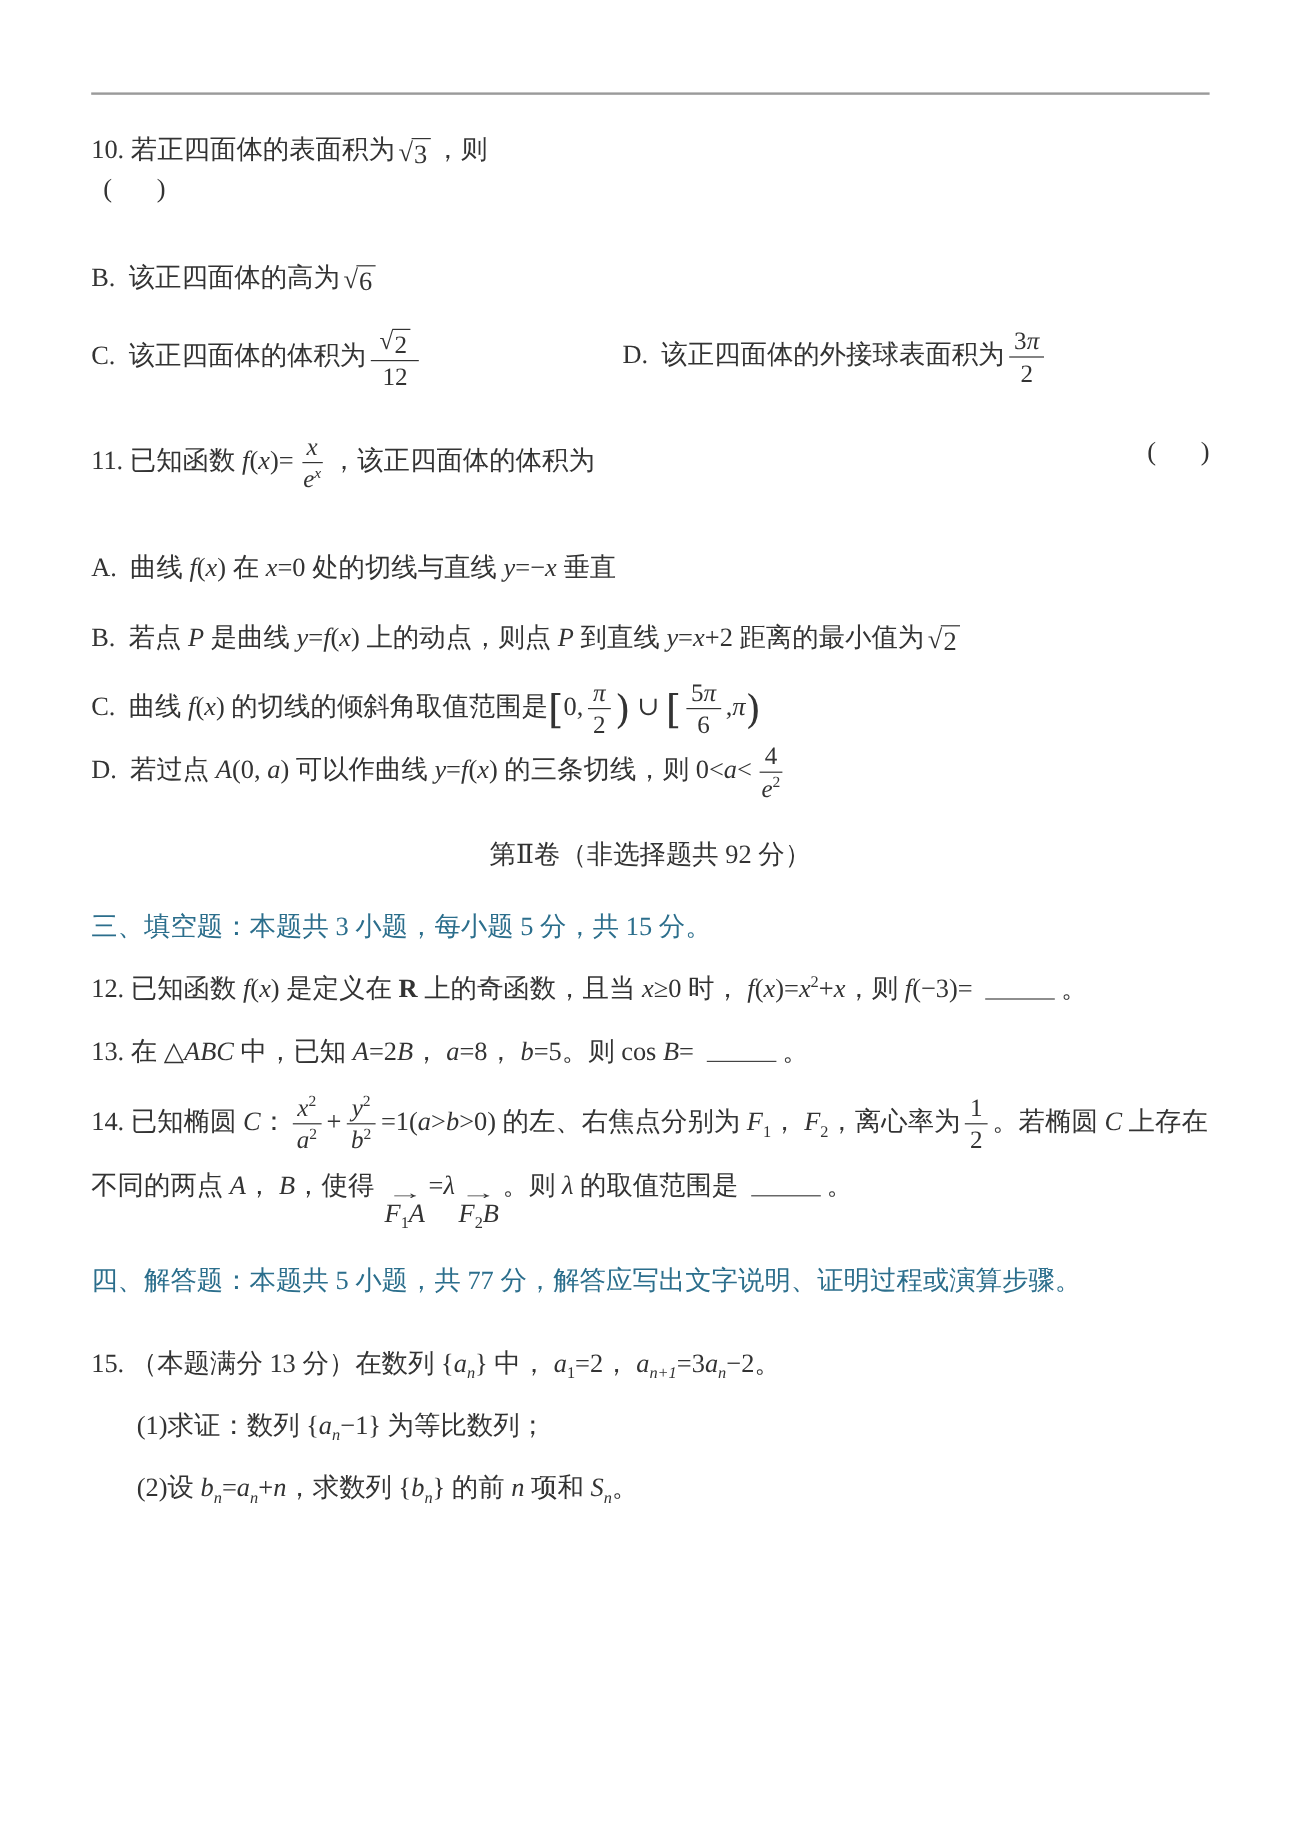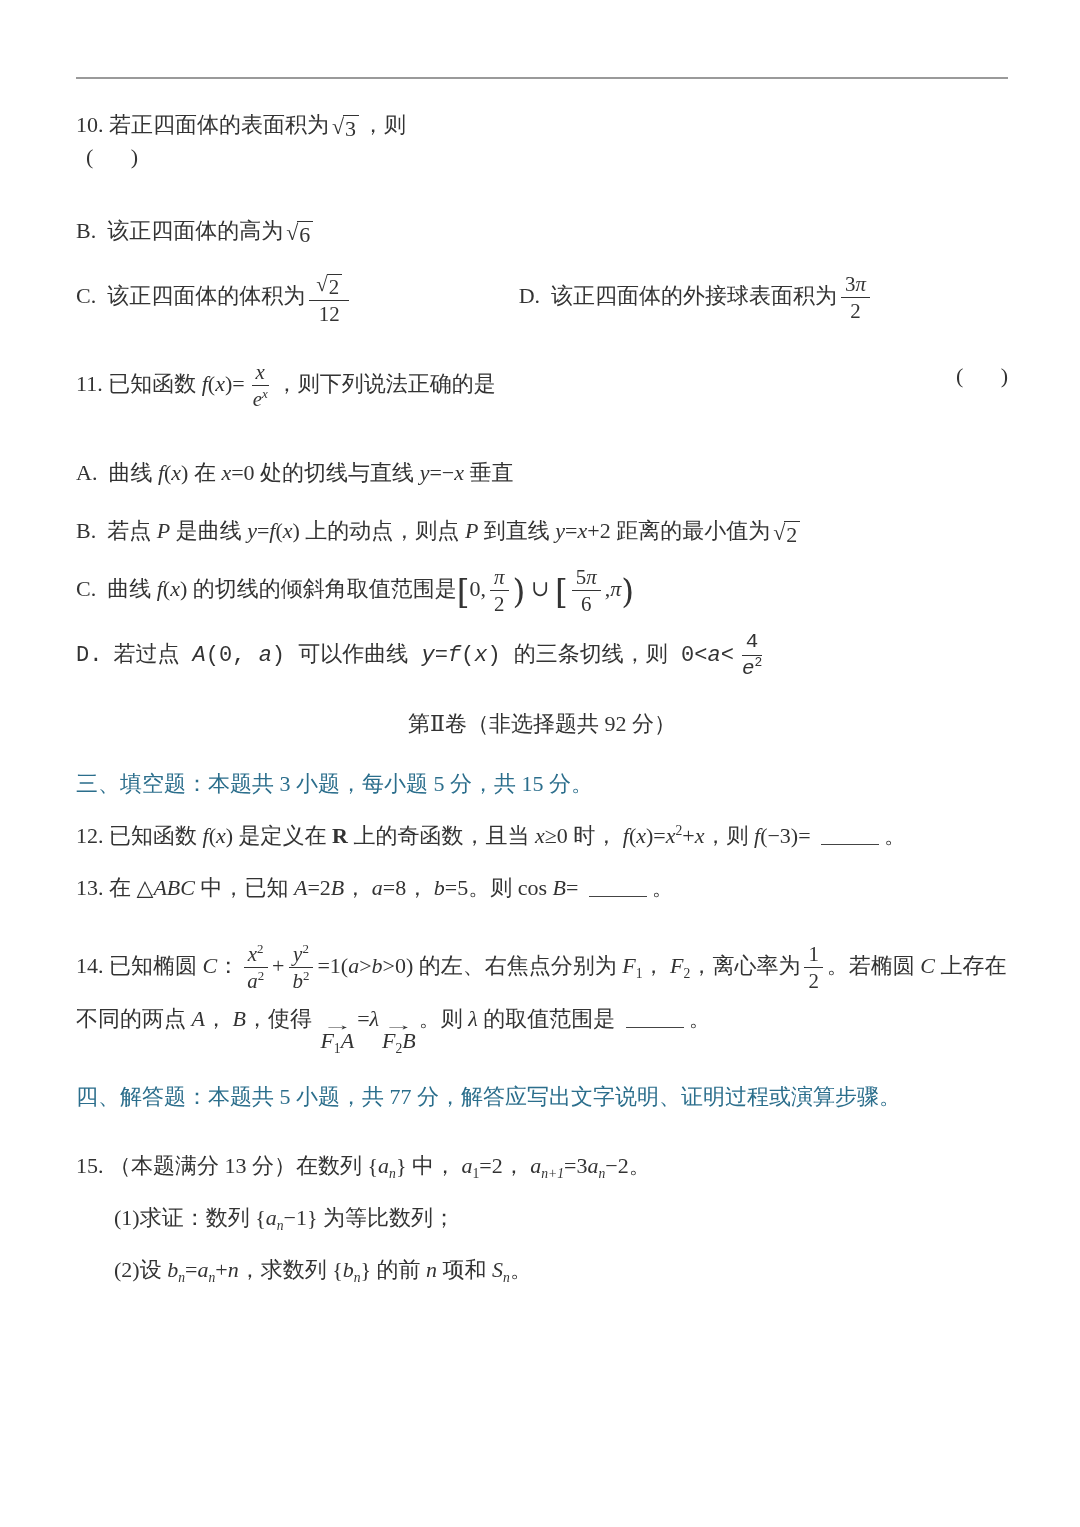--- a/index.html
+++ b/index.html
@@ -44,22 +44,22 @@
   .sp { display:inline-block; }
 
   
   .q10-stem { margin-top:30px;flex-direction:column; }
   .q10-row1 { margin-top:42px; }
   .q10-row2 { margin-top:22px; }
   .q11-stem { margin-top:34px; }
   .q11-a { margin-top:46px; }
   .q11-b { margin-top:26px; }
   .q11-c { margin-top:18px; }
-  .q11-d { margin-top:14px;font-family:Liberation Mono, monospace; }
-  .q14 { margin-top:36px; line-height:2.35; }
+  .q11-d { margin-top:2px; }
+  .q14 { margin-top:17px; line-height:2.35; }
   .q15-stem { margin-top:38px; }
 </style>
 </head>
 <body>
 
 <div class="page">
 
   <div class="top-rule"></div>
 
   <div class="line stem-row q10-stem">
@@ -86,21 +86,21 @@
     <div class="line"><span class="txt">D.</span><span class="sp" style="width: 0.5em;"></span><span class="txt">该正四面体的外接球表面积为</span><span class="frac">
           <span class="num"><span class="txt">3</span><span class="mi">π</span></span>
           <span class="den"><span class="txt">2</span></span>
         </span></div>
   </div>
 
   <div class="line stem-row q11-stem">
     <div class="stem-left"><span class="txt">11. 已知函数 </span><span class="mi">f</span><span class="txt">(</span><span class="mi">x</span><span class="txt">)=</span><span class="frac">
           <span class="num"><span class="mi">x</span></span>
           <span class="den"><span class="mi">e</span><sup class="sup mi">x</sup></span>
-        </span><span class="txt">，则下列说法正确的是</span></div>
+        </span><span class="txt">，该正四面体的体积为</span></div>
     <div class="paren"><span class="txt">(</span><span class="sp" style="width: 1.7em;"></span><span class="txt">)</span></div>
   </div>
   <div class="line q11-a"><span class="txt">A.</span><span class="sp" style="width: 0.5em;"></span><span class="txt">曲线 </span><span class="mi">f</span><span class="txt">(</span><span class="mi">x</span><span class="txt">) 在 </span><span class="mi">x</span><span class="txt">=0 处的切线与直线 </span><span class="mi">y</span><span class="txt">=−</span><span class="mi">x</span><span class="txt"> 垂直</span></div>
   <div class="line q11-b"><span class="txt">B.</span><span class="sp" style="width: 0.5em;"></span><span class="txt">若点 </span><span class="mi">P</span><span class="txt"> 是曲线 </span><span class="mi">y</span><span class="txt">=</span><span class="mi">f</span><span class="txt">(</span><span class="mi">x</span><span class="txt">) 上的动点，则点 </span><span class="mi">P</span><span class="txt"> 到直线 </span><span class="mi">y</span><span class="txt">=</span><span class="mi">x</span><span class="txt">+2 距离的最小值为</span><span class="sqrt">
         <span class="rad">√</span>
         <span class="arg"><span class="txt">2</span></span>
       </span></div>
   <div class="line q11-c"><span class="txt">C.</span><span class="sp" style="width: 0.5em;"></span><span class="txt">曲线 </span><span class="mi">f</span><span class="txt">(</span><span class="mi">x</span><span class="txt">) 的切线的倾斜角取值范围是</span><span class="delim">[</span><span class="txt">0,</span><span class="frac">
         <span class="num"><span class="mi">π</span></span>
         <span class="den"><span class="txt">2</span></span>

